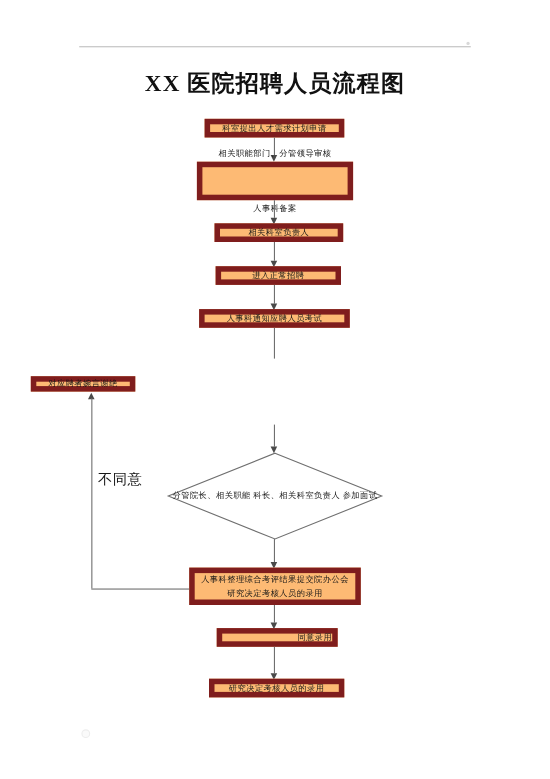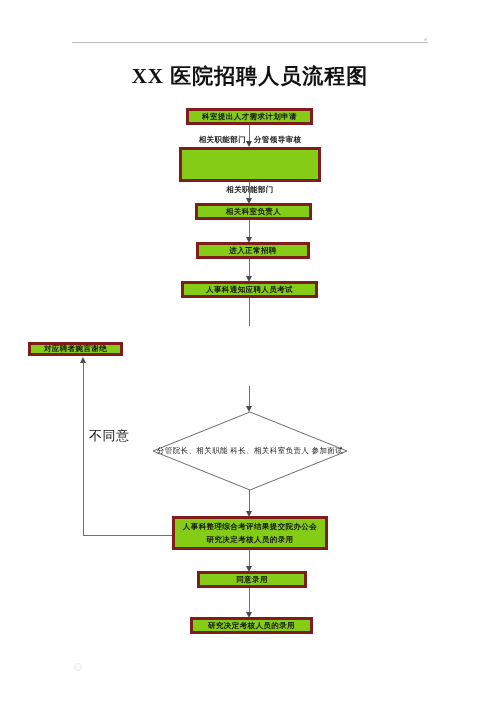--- a/index.html
+++ b/index.html
@@ -60,33 +60,32 @@
     font-weight: bold;
     letter-spacing: 1px;
     font-family: "Liberation Serif", "DejaVu Serif", serif;
     color: #111111;
   }
 
   
   .node {
     position: absolute;
     box-sizing: border-box;
-    border: 3px solid #7f1d1d;
-    background: #84cc16;
+    border: 5px solid #7f1d1d;
+    background: #fdba74;
     display: flex;
     flex-direction: column;
     align-items: center;
     justify-content: center;
     font-size: 7.5px;
     line-height: 1.75;
     color: #161616;
     text-align: center;
     letter-spacing: 0.4px;
     white-space: nowrap;
-    font-weight: bold;
   }
   .node .line { display: block; }
 
   
   .diamond {
     position: absolute;
     display: flex;
     align-items: center;
     justify-content: center;
   }
@@ -150,21 +149,21 @@
   <div class="title">XX 医院招聘人员流程图</div>
 
   <div class="node" style="left:186px; top:108px; width:127px; height:17px;">
     <span class="line">科室提出人才需求计划申请</span>
   </div>
   <div class="vline" style="left:249px; top:125px; height:16px;"></div>
   <div class="arrow-down" style="left:246px; top:141px;"></div>
 
   <div class="node" style="left:179px; top:147px; width:142px; height:35px;gap:36px;">
     <span class="line">相关职能部门、分管领导审核</span>
-    <span class="line">相关职能部门</span>
+    <span class="line">人事科备案</span>
   </div>
   <div class="vline" style="left:249px; top:182px; height:16px;"></div>
   <div class="arrow-down" style="left:246px; top:198px;"></div>
 
   <div class="node" style="left:195px; top:203px; width:117px; height:17px;">
     <span class="line">相关科室负责人</span>
   </div>
   <div class="vline" style="left:249px; top:220px; height:17px;"></div>
   <div class="arrow-down" style="left:246px; top:237px;"></div>
 
@@ -208,21 +207,21 @@
   <div class="arrow-down" style="left:246px; top:511px;"></div>
 
   <div class="node" style="left:172px; top:516px; width:156px; height:34px;">
     <span class="line">人事科整理综合考评结果提交院办公会</span>
     <span class="line">研究决定考核人员的录用</span>
   </div>
 
   <div class="vline" style="left:249px; top:550px; height:16px;"></div>
   <div class="arrow-down" style="left:246px; top:566px;"></div>
 
-  <div class="node" style="left:197px; top:571px; width:110px; height:17px;">
+  <div class="node" style="left:197px; top:571px; width:110px; height:17px;align-items:flex-end;">
     <span class="line">同意录用</span>
   </div>
 
   <div class="vline" style="left:249px; top:588px; height:24px;"></div>
   <div class="arrow-down" style="left:246px; top:612px;"></div>
 
   <div class="node" style="left:190px; top:617px; width:123px; height:17px;">
     <span class="line">研究决定考核人员的录用</span>
   </div>
 

